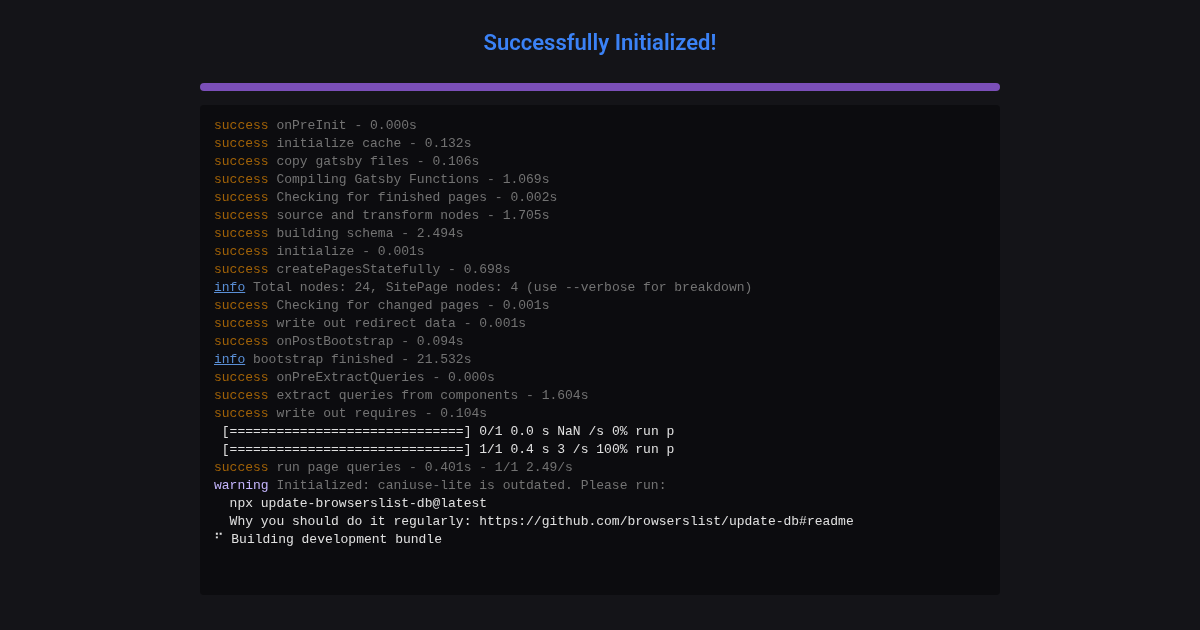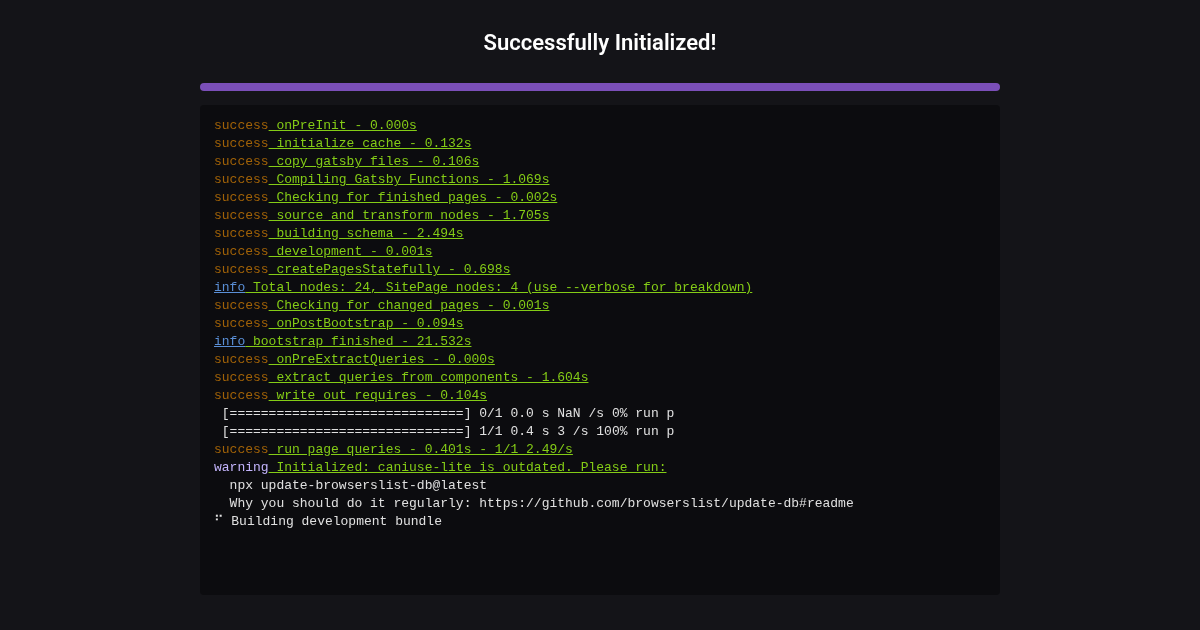--- a/index.html
+++ b/index.html
@@ -9,21 +9,21 @@
       height: 630px;
       overflow: hidden;
       font-family: -apple-system, BlinkMacSystemFont, "Segoe UI", Roboto, sans-serif;
     }
     .container {
       width: 800px;
       margin: 0 auto;
       padding-top: 30px;
     }
     .title {
-      color: #ffffff;
+      color: #3b82f6;
       font-size: 22px;
       font-weight: 600;
       text-align: center;
       margin-bottom: 28px;
     }
     .progress-bar {
       width: 100%;
       height: 8px;
       background: #7b4fb8;
       border-radius: 4px;
@@ -40,41 +40,42 @@
       height: 490px;
       overflow: hidden;
     }
     .line {
       white-space: pre-wrap;
       word-break: break-word;
     }
     .tag-success { color: #a16207; }
     .tag-info { color: #5a8fd6; text-decoration: underline; }
     .tag-warning { color: #c4b5fd; text-align: right; }
-    .msg { color: #84cc16; text-decoration: underline; }
+    .msg { color: #737373; }
     .plain { color: #e0e0e0; }
   </style>
 </head>
 <body>
 
 <div class="container">
   <h1 class="title">Successfully Initialized!</h1>
   <div class="progress-bar"></div>
   <div class="terminal" id="terminal">
       <div class="line"><span class="tag-success">success</span><span class="msg"> onPreInit - 0.000s</span></div>
       <div class="line"><span class="tag-success">success</span><span class="msg"> initialize cache - 0.132s</span></div>
       <div class="line"><span class="tag-success">success</span><span class="msg"> copy gatsby files - 0.106s</span></div>
       <div class="line"><span class="tag-success">success</span><span class="msg"> Compiling Gatsby Functions - 1.069s</span></div>
       <div class="line"><span class="tag-success">success</span><span class="msg"> Checking for finished pages - 0.002s</span></div>
       <div class="line"><span class="tag-success">success</span><span class="msg"> source and transform nodes - 1.705s</span></div>
       <div class="line"><span class="tag-success">success</span><span class="msg"> building schema - 2.494s</span></div>
-      <div class="line"><span class="tag-success">success</span><span class="msg"> development - 0.001s</span></div>
+      <div class="line"><span class="tag-success">success</span><span class="msg"> initialize - 0.001s</span></div>
       <div class="line"><span class="tag-success">success</span><span class="msg"> createPagesStatefully - 0.698s</span></div>
       <div class="line"><span class="tag-info">info</span><span class="msg"> Total nodes: 24, SitePage nodes: 4 (use --verbose for breakdown)</span></div>
       <div class="line"><span class="tag-success">success</span><span class="msg"> Checking for changed pages - 0.001s</span></div>
+      <div class="line"><span class="tag-success">success</span><span class="msg"> write out redirect data - 0.001s</span></div>
       <div class="line"><span class="tag-success">success</span><span class="msg"> onPostBootstrap - 0.094s</span></div>
       <div class="line"><span class="tag-info">info</span><span class="msg"> bootstrap finished - 21.532s</span></div>
       <div class="line"><span class="tag-success">success</span><span class="msg"> onPreExtractQueries - 0.000s</span></div>
       <div class="line"><span class="tag-success">success</span><span class="msg"> extract queries from components - 1.604s</span></div>
       <div class="line"><span class="tag-success">success</span><span class="msg"> write out requires - 0.104s</span></div>
       <div class="line plain"> [==============================] 0/1 0.0 s NaN /s 0% run p</div>
       <div class="line plain"> [==============================] 1/1 0.4 s 3 /s 100% run p</div>
       <div class="line"><span class="tag-success">success</span><span class="msg"> run page queries - 0.401s - 1/1 2.49/s</span></div>
       <div class="line"><span class="tag-warning">warning</span><span class="msg"> Initialized: caniuse-lite is outdated. Please run:</span></div>
       <div class="line plain">  npx update-browserslist-db@latest</div>

